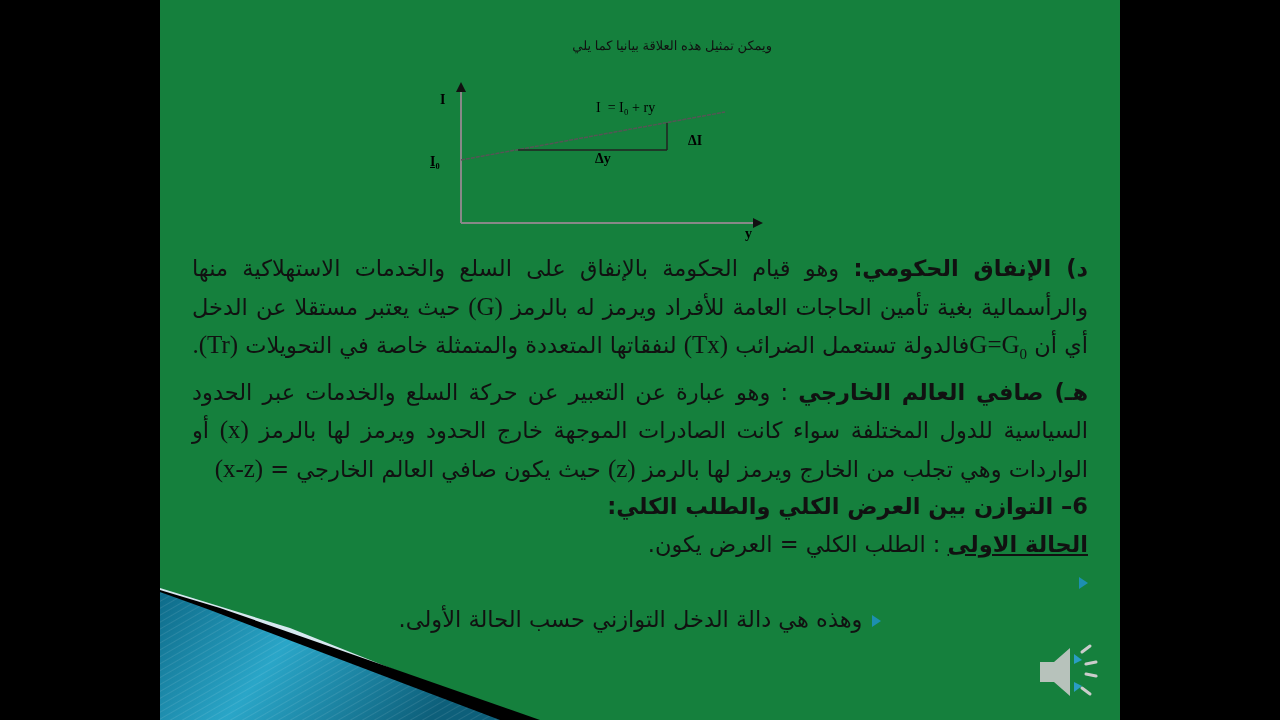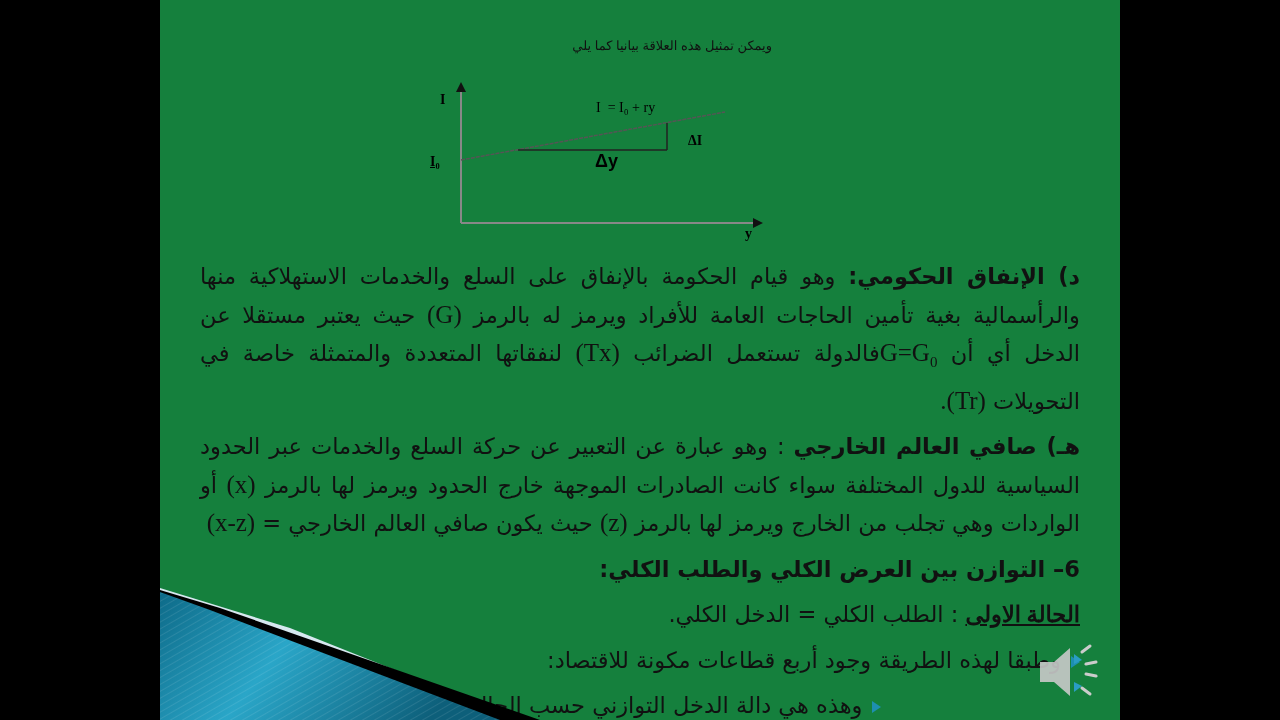--- a/index.html
+++ b/index.html
@@ -2,23 +2,23 @@
 <html><head>
 <meta charset="utf-8">
 <style>
   html, body { margin:0; padding:0; }
   body { width:1280px; height:720px; background:#000; position:relative; overflow:hidden; font-family:"DejaVu Sans","Liberation Sans",sans-serif; }
   .slide { position:absolute; left:160px; top:0; width:960px; height:720px; background:#15803d; overflow:hidden; }
   .caption { position:absolute; left:360px; top:38px; width:252px; text-align:right; direction:rtl; font-size:13px; color:#111; font-family:"Liberation Sans",sans-serif; }
   .diagram { position:absolute; left:260px; top:80px; width:360px; height:170px; }
   .diagram svg { width:360px; height:170px; display:block; }
   .text-block { position:absolute; left:32px; top:250px; width:896px; direction:rtl; text-align:justify; font-family:"DejaVu Sans","Liberation Sans",sans-serif; font-size:22.5px; line-height:37.5px; color:#111; }
-  .para { margin:8px; }
+  .para { margin:0; }
   .bold { font-weight:bold; }
-  .u { text-decoration:underline;font-family:Liberation Serif, serif; }
+  .u { text-decoration:underline; }
   .latin { font-family:"Liberation Serif","DejaVu Serif",serif; font-size:25px; }
   .sub { font-size:15px; vertical-align:-6px; }
   .decor { position:absolute; left:0; bottom:0; width:960px; height:140px; pointer-events:none; }
   .speaker { position:absolute; left:1036px; top:642px; width:70px; height:60px; }
   .bullet-tri { display:inline-block; width:0; height:0; border-top:6px solid transparent; border-bottom:6px solid transparent; border-left:9px solid #1d8fb0; margin-left:10px; }
 </style>
 </head>
 <body>
 
 <div class="slide">
@@ -35,37 +35,37 @@
 
       <line x1="41" y1="80" x2="305" y2="32" stroke="#555" stroke-width="1.5" stroke-dasharray="4,1"></line>
 
       <line x1="98" y1="70" x2="247" y2="70" stroke="#222" stroke-width="1.5"></line>
       <line x1="247" y1="70" x2="247" y2="43" stroke="#222" stroke-width="1.5"></line>
     </svg>
     <span style="position:absolute;left:20px;top:12px;font-family:'Liberation Serif',serif;font-weight:bold;font-size:14px;">I</span>
     <span style="position:absolute;left:10px;top:74px;font-family:'Liberation Serif',serif;font-weight:bold;font-size:14px;text-decoration:underline;">I₀</span>
     <span style="position:absolute;left:176px;top:20px;font-family:'Liberation Serif',serif;font-weight:normal;font-size:14px;white-space:pre;">I  = I₀ + ry</span>
     <span style="position:absolute;left:256px;top:53px;font-family:'Liberation Serif',serif;font-weight:bold;font-size:14px;margin-left:12px;">ΔI</span>
-    <span style="position:absolute;left:175px;top:71px;font-family:Liberation Sans, sans-serif;font-weight:bold;font-size:18px;text-align:center;">Δy</span>
+    <span style="position:absolute;left:175px;top:71px;font-family:Liberation Serif, serif;font-weight:bold;font-size:14px;text-align:center;">Δy</span>
     <span style="position:absolute;left:325px;top:146px;font-family:'Liberation Serif',serif;font-weight:bold;font-size:14px;">y</span>
   </div>
 
   <div class="text-block">
     <p class="para">
       <span class="bold">د) الإنفاق الحكومي:</span><span> وهو قيام الحكومة بالإنفاق على السلع والخدمات الاستهلاكية منها والرأسمالية بغية تأمين الحاجات العامة للأفراد ويرمز له بالرمز </span><span class="latin">(G)</span><span> حيث يعتبر مستقلا عن الدخل أي أن </span><span dir="ltr"><span class="latin">G=G</span><span class="latin sub">0</span></span><span>فالدولة تستعمل الضرائب </span><span class="latin">(Tx)</span><span> لنفقاتها المتعددة والمتمثلة خاصة في التحويلات </span><span class="latin">(Tr).</span>
     </p>
     <p class="para">
       <span class="bold">هـ) صافي العالم الخارجي</span><span> : وهو عبارة عن التعبير عن حركة السلع والخدمات عبر الحدود السياسية للدول المختلفة سواء كانت الصادرات الموجهة خارج الحدود ويرمز لها بالرمز </span><span class="latin">(x)</span><span> أو الواردات وهي تجلب من الخارج ويرمز لها بالرمز </span><span class="latin">(z)</span><span> حيث يكون صافي العالم الخارجي = </span><span class="latin" dir="ltr">(x-z)</span>
     </p>
     <p class="para bold">6– التوازن بين العرض الكلي والطلب الكلي:</p>
     <p class="para">
-      <span class="bold u">الحالة الاولى</span><span> : الطلب الكلي = الدخل الكلي.</span>
+      <span class="bold u">الحالة الاولى</span><span> : الطلب الكلي = العرض يكون.</span>
     </p>
     <p class="para" style="text-align:right;">
-      <span class="bullet-tri"></span><span>وطبقا لهذه الطريقة وجود أربع قطاعات مكونة للاقتصاد:</span>
+      <span class="bullet-tri"></span>
     </p>
     <p class="para" style="text-align:center;">
       <span class="bullet-tri"></span><span>وهذه هي دالة الدخل التوازني حسب الحالة الأولى.</span>
     </p>
   </div>
 
   <svg class="decor" viewBox="0 0 960 140" preserveAspectRatio="none" xmlns="http://www.w3.org/2000/svg">
     <defs>
       <linearGradient id="tg" x1="0" y1="0" x2="1" y2="0.3">
         <stop offset="0" stop-color="#0d6a88"></stop>

